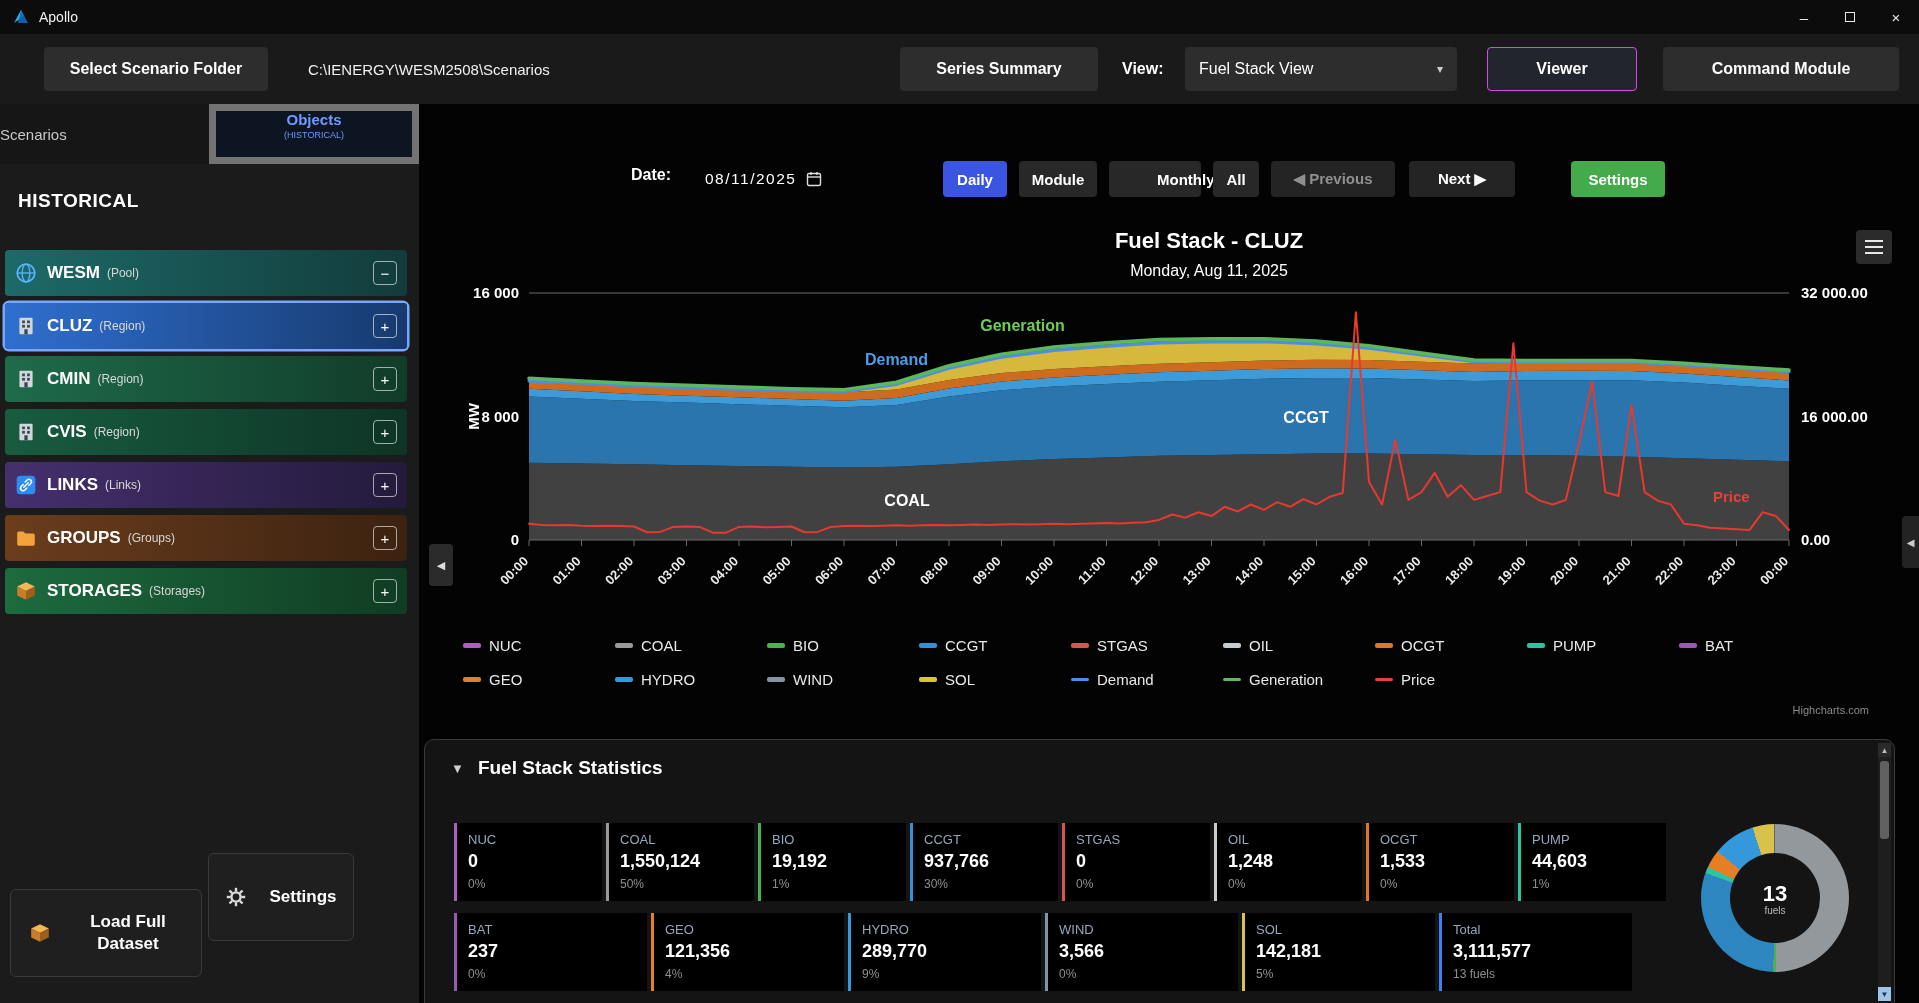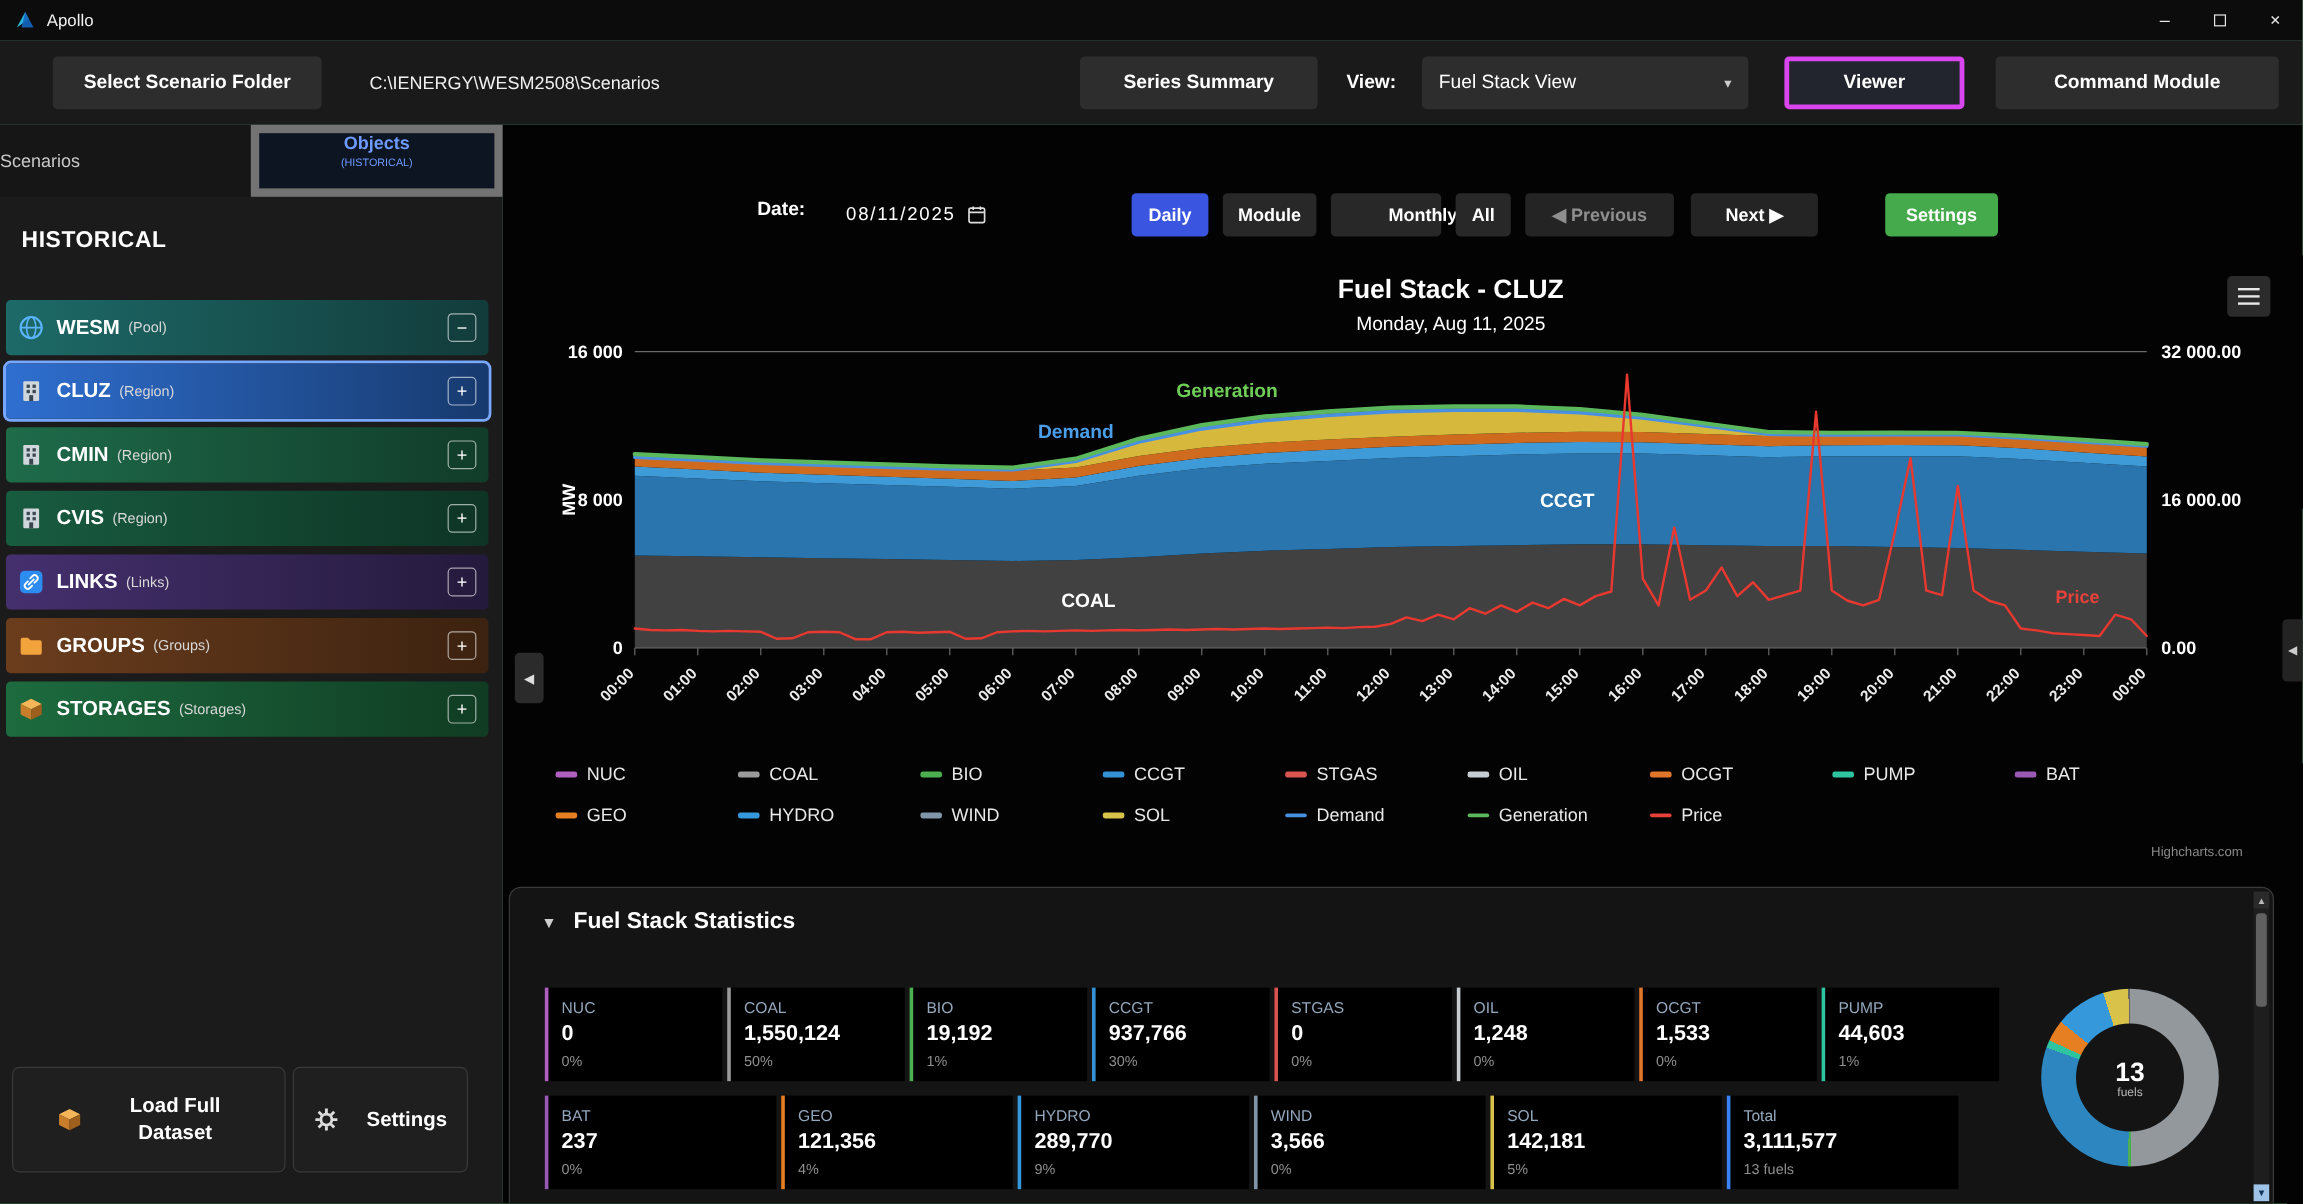--- a/index.html
+++ b/index.html
@@ -1,57 +1,57 @@
 <!DOCTYPE html>
 <html><head>
 <meta charset="utf-8">
 <style>
   html,body{margin:0;padding:0;background:#000;}
   body{font-family:"Liberation Sans",sans-serif;color:#fff;}
   *{box-sizing:border-box;}
-  .app{position:relative;width:1919px;height:1003px;background:#86efac;overflow:hidden;}
+  .app{position:relative;width:1919px;height:1003px;background:#84cc16;overflow:hidden;}
 
   
   .titlebar{position:absolute;top:0;left:0;width:100%;height:34px;background:#0c0c0c;display:flex;align-items:center;}
   .tb-logo{margin-left:12px;display:flex;}
   .tb-title{margin-left:9px;font-size:14px;color:#f0f0f0;}
   .win-btns{margin-left:auto;display:flex;height:100%;}
   .win-btn{width:46px;height:100%;display:flex;align-items:center;justify-content:center;color:#e8e8e8;font-size:15px;}
   .win-restore{width:10px;height:10px;border:1.2px solid #e8e8e8;display:block;}
 
   
   .toolbar{position:absolute;top:34px;left:0;width:100%;height:70px;background:#1a1a1a;}
   .tb-btn{position:absolute;top:13px;height:44px;background:#2d2d2d;border:none;border-radius:4px;color:#fff;font-size:16px;font-weight:700;font-family:inherit;display:flex;align-items:center;justify-content:center;cursor:pointer;}
   #btn-select-folder{left:44px;width:224px;}
   .tb-path{position:absolute;left:308px;top:0;height:70px;display:flex;align-items:center;font-size:15px;color:#f0f0f0;}
   #btn-series-summary{left:900px;width:198px;font-weight:600;}
   .tb-view-label{position:absolute;left:1122px;top:0;height:70px;display:flex;align-items:center;font-weight:700;font-size:16px;}
   .tb-select{position:absolute;left:1185px;top:13px;width:272px;height:44px;background:#2d2d2d;border-radius:4px;display:flex;align-items:center;padding:0 14px;font-size:16px;cursor:pointer;}
   .tb-select .chev{margin-left:auto;font-size:12px;color:#ccc;}
-  #btn-viewer{left:1487px;width:150px;background:#23252e;border:4px solid #d946ef;font-weight:600;}
+  #btn-viewer{left:1487px;width:150px;background:#23252e;border:1px solid #d946ef;font-weight:600;}
   #btn-command{left:1663px;width:236px;font-weight:600;}
 
   
   .sidebar{position:absolute;top:104px;left:0;width:419px;height:899px;background:#1b1b1b;}
   .side-tabs{position:absolute;top:0;left:0;width:100%;height:60px;display:flex;}
   .tab{width:209px;height:60px;display:flex;align-items:center;justify-content:flex-start;font-size:15px;color:#c8c8c8;background:#161616;cursor:pointer;}
   .tab.active{flex-direction:column;background:#0d1422;border:7px solid #737373;color:#6e9bff;font-weight:700;width:210px;}
   .tab-sub{font-size:9px;margin-top:2px;font-weight:400;}
   .side-heading{position:absolute;top:86px;left:18px;font-size:19px;font-weight:700;letter-spacing:.5px;}
   #tree-list{position:absolute;top:146px;left:5px;width:402px;}
   .tree-item{height:46px;border-radius:4px;margin-bottom:7px;display:flex;align-items:center;padding:0 10px;cursor:pointer;}
   .tree-item.selected{box-shadow:0 0 0 2.5px #78a7ff;}
   .tree-icon{width:22px;height:22px;margin-right:10px;display:flex;}
   .tree-icon svg{width:22px;height:22px;}
   .tree-name{font-size:17px;font-weight:700;}
   .tree-type{font-size:12px;color:#d8d8d8;margin-left:7px;}
   .tree-action{margin-left:auto;width:24px;height:24px;border:1px solid rgba(255,255,255,.6);border-radius:4px;display:flex;align-items:center;justify-content:center;font-size:15px;color:#fff;}
   .side-bottom{position:absolute;bottom:26px;left:10px;display:flex;gap:6px;}
   .side-big-btn{height:88px;background:#1f1f1f;border:1px solid #3a3a3a;border-radius:6px;display:flex;align-items:center;justify-content:center;gap:12px;color:#fff;font-weight:700;font-size:17px;cursor:pointer;font-family:inherit;}
-  #btn-load{width:228px;}
+  #btn-load{width:192px;margin-top:36px;}
   #btn-load .lbl{width:110px;text-align:center;line-height:1.3;}
   #btn-side-settings{width:146px;}
 
   
   .main{position:absolute;top:104px;left:419px;width:1500px;height:899px;background:#030303;}
   .collapse-left{position:absolute;left:10px;top:440px;width:24px;height:42px;background:#2b2b2b;border-radius:4px;display:flex;align-items:center;justify-content:center;font-size:11px;color:#ddd;cursor:pointer;}
   .collapse-right{position:absolute;right:0;top:412px;width:17px;height:52px;background:#232323;border-radius:4px 0 0 4px;display:flex;align-items:center;justify-content:center;font-size:10px;color:#ccc;cursor:pointer;}
 
   .ctrl-date-label{position:absolute;left:212px;top:62px;font-size:16px;font-weight:700;}
   .ctrl-date{position:absolute;left:286px;top:56px;height:38px;display:flex;align-items:center;gap:10px;font-size:15.5px;letter-spacing:1.5px;cursor:pointer;}

